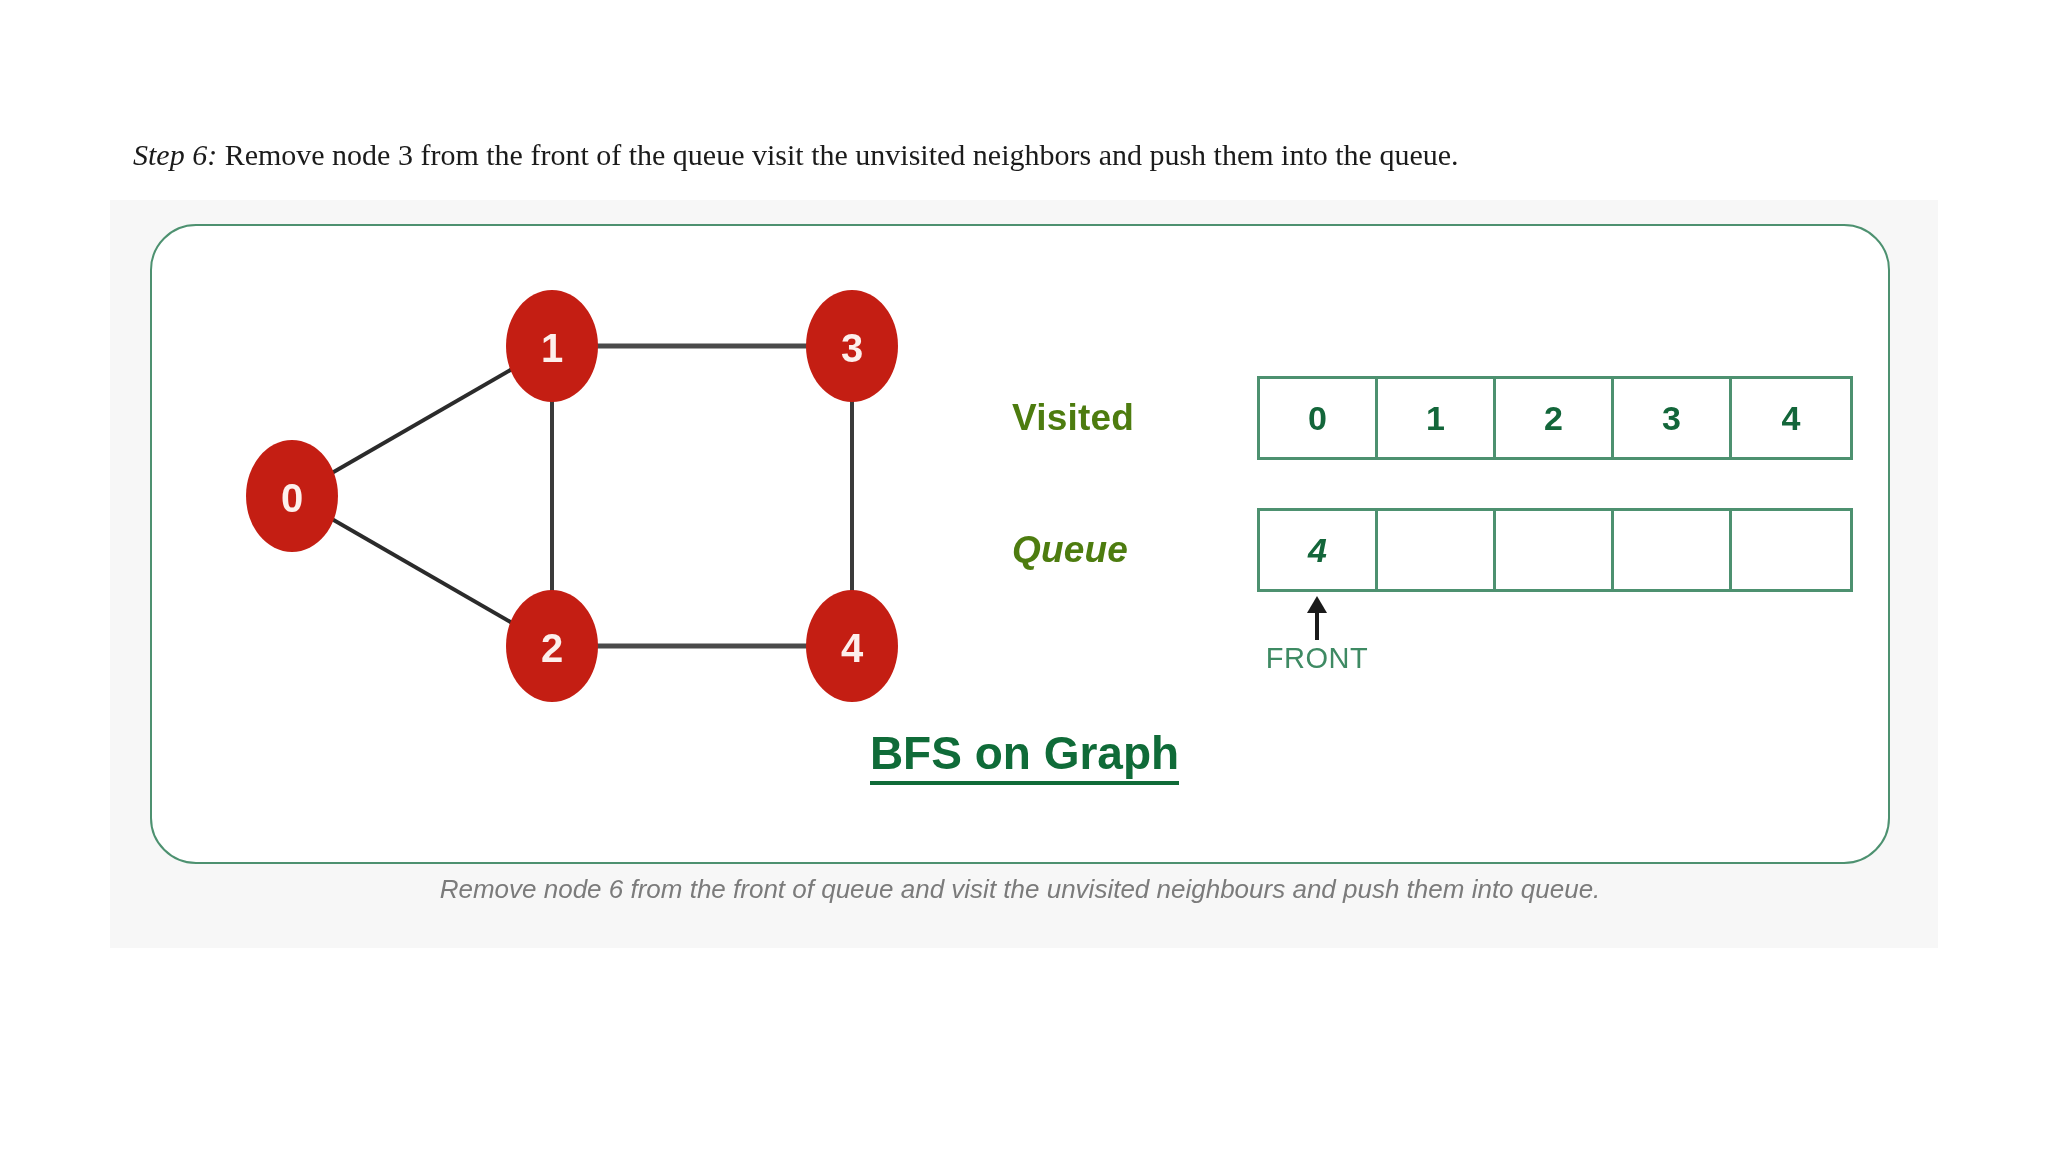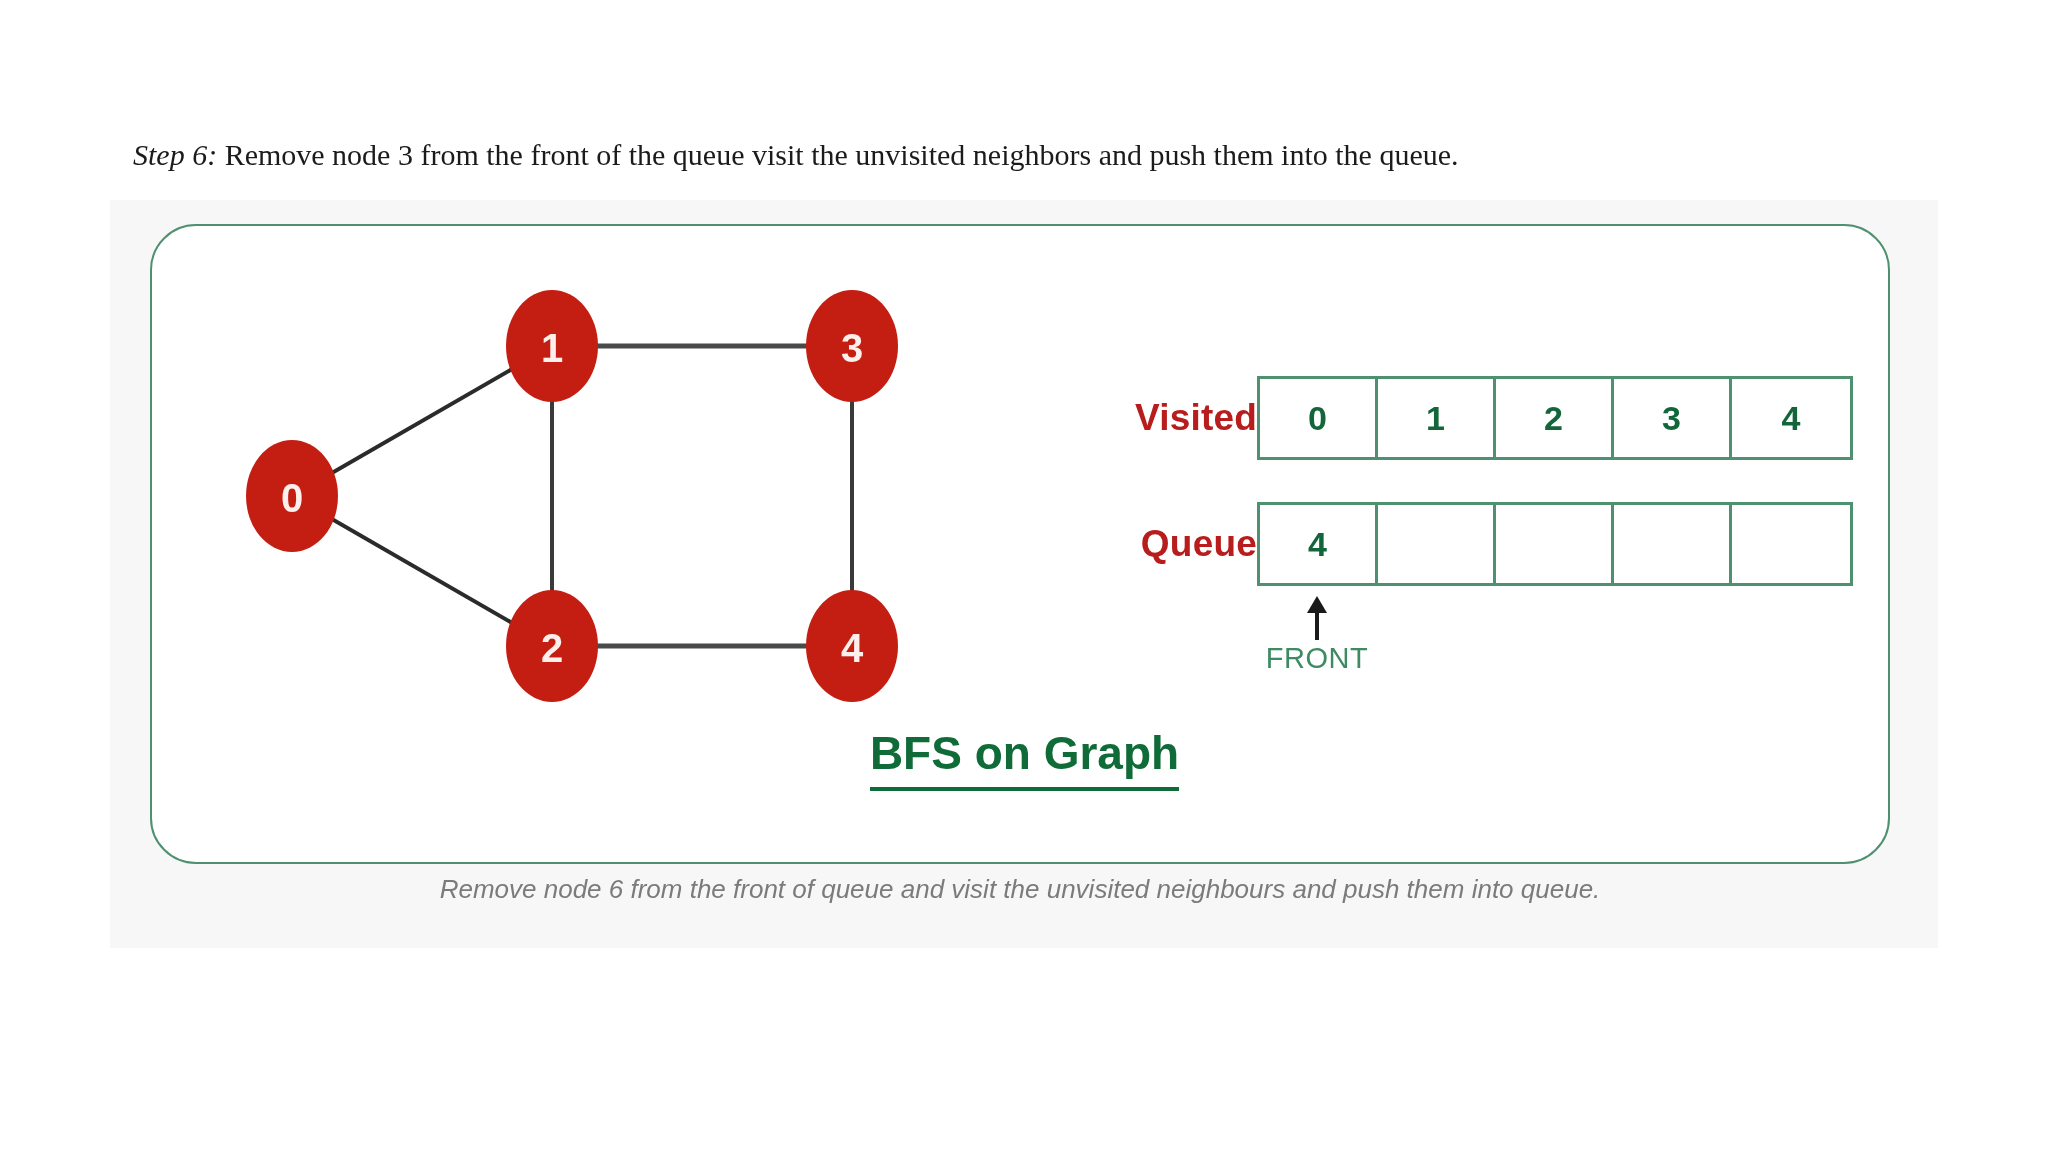--- a/index.html
+++ b/index.html
@@ -87,29 +87,29 @@
     top: 150px;
     width: 840px;
     height: 320px;
   }
   .array-row {
     position: absolute;
     display: flex;
     align-items: center;
   }
   .row-visited { left: 0px; top: 0px; }
-  .row-queue   { left: 0px; top: 126px; }
+  .row-queue   { left: 0px; top: 132px; font-style: italic; }
 
   .array-label {
     width: 245px;
-    text-align: right;
+    text-align: left;
     font-family: "Liberation Sans", sans-serif;
     font-size: 37px;
     font-weight: bold;
-    color: #b91c1c;
+    color: #4d7c0f;
     letter-spacing: 0.2px;
   }
   .array-cells {
     display: flex;
     border: 3px solid #4d9170;
     box-sizing: border-box;
   }
   .array-cell {
     width: 118px;
     height: 78px;
@@ -151,21 +151,21 @@
     top: 500px;
     width: 100%;
     text-align: center;
   }
   .figure-title span {
     font-family: "Liberation Sans", sans-serif;
     font-size: 46px;
     font-weight: bold;
     color: #0f6b38;
     border-bottom: 4px solid #0f6b38;
-    padding-bottom: 8px;
+    padding-bottom: 2px;
     margin-left: 9px;
   }
 
   
   .figure-caption {
     position: absolute;
     left: 40px;
     top: 674px;
     width: 1740px;
     text-align: center;

